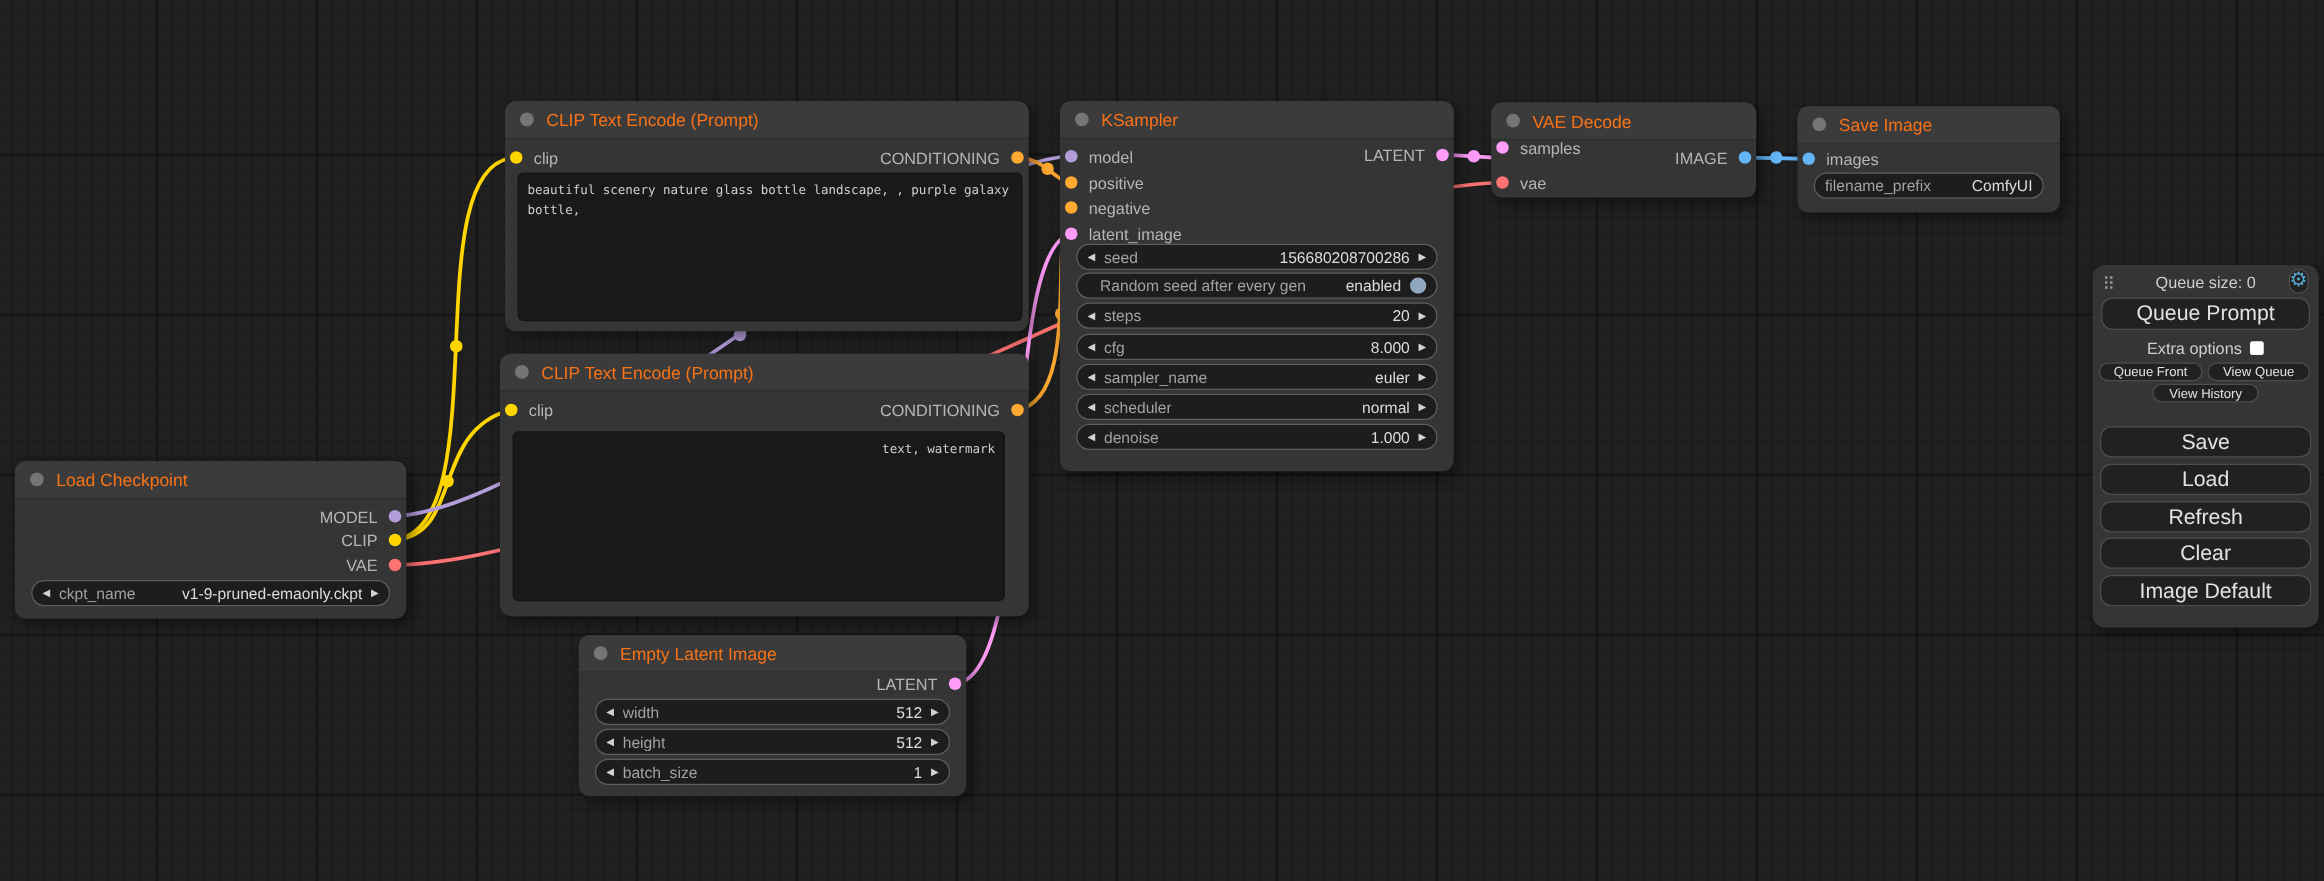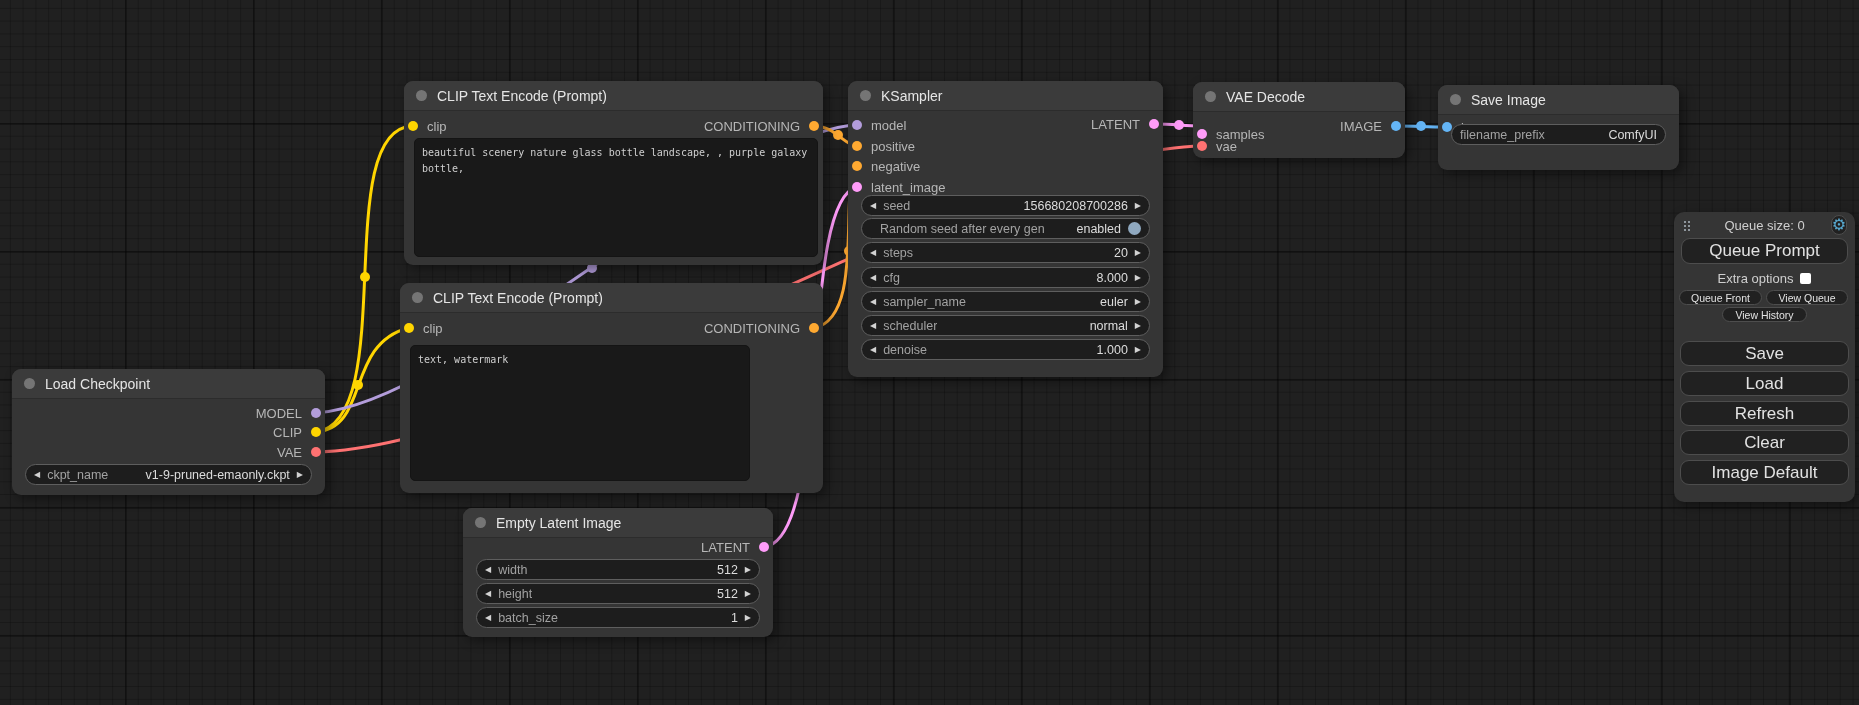--- a/index.html
+++ b/index.html
@@ -11,21 +11,21 @@
       linear-gradient(90deg, rgba(0,0,0,.30) 2px, transparent 2px),
       linear-gradient(rgba(0,0,0,.22) 1px, transparent 1px),
       linear-gradient(90deg, rgba(0,0,0,.22) 1px, transparent 1px);
     background-size:128px 128px,128px 128px,12.8px 12.8px,12.8px 12.8px;
     background-position:-3px -5px;}
   #wires{position:absolute;left:0;top:0;z-index:1}
   .node{position:absolute;z-index:2;background:#353535;border-radius:9px;
     box-shadow:4px 4px 12px rgba(0,0,0,.45);color:#b8b8b8}
   .node-title{height:29px;display:flex;align-items:center;gap:10px;padding:0 12px;
     background:#3b3b3b;border-bottom:1px solid #2c2c2c;border-radius:9px 9px 0 0;
-    font-size:14px;color:#e5e5e5;white-space:nowrap;overflow:hidden}
+    font-size:14px;color:#f97316;white-space:nowrap;overflow:hidden}
   .title-dot{width:11px;height:11px;border-radius:50%;flex:0 0 auto}
   .slot{position:absolute;display:flex;align-items:center;gap:9px;height:16px;
     font-size:13px;color:#b6b6b6;white-space:nowrap}
   .slot.in{left:4px}
   .slot.out{right:4px;flex-direction:row-reverse}
   .slot-dot{width:10px;height:10px;border-radius:50%;flex:0 0 auto}
   .widget{position:absolute;left:13px;right:13px;height:21px;display:flex;align-items:center;
     gap:7px;padding:0 8px;background:#1d1d1d;border:1px solid #5e5e5e;border-radius:11px;
     font-size:12.5px;box-sizing:border-box;white-space:nowrap}
   .warrow{font-size:8px;color:#d2d2d2;flex:0 0 auto}
@@ -144,21 +144,21 @@
         <span class="title-text">CLIP Text Encode (Prompt)</span>
       </div>
       <div class="slot in" style="top: 37px;">
         <span class="slot-dot" style="background: rgb(255, 213, 0);"></span>
         <span class="slot-label">clip</span>
       </div>
       <div class="slot out" style="top: 37px;">
         <span class="slot-dot" style="background: rgb(255, 169, 49);"></span>
         <span class="slot-label">CONDITIONING</span>
       </div>
-      <div class="textbox" style="left: 10px; top: 62px; width: 340px; height: 136px;">text, watermark</div>
+      <div class="textbox" style="left: 10px; top: 62px; width: 394px; height: 136px; text-align: right;">text, watermark</div>
     </div>
     <div class="node" style="left: 463px; top: 508px; width: 310px; height: 129px;">
       <div class="node-title">
         <span class="title-dot" style="background: rgb(117, 117, 117);"></span>
         <span class="title-text">Empty Latent Image</span>
       </div>
       <div class="slot out" style="top: 31px;">
         <span class="slot-dot" style="background: rgb(255, 156, 249);"></span>
         <span class="slot-label">LATENT</span>
       </div>
@@ -246,40 +246,40 @@
         <span class="wlabel">denoise</span>
         <span class="wvalue">1.000</span>
         <span class="warrow">▶</span>
       </div>
     </div>
     <div class="node" style="left: 1193px; top: 82px; width: 212px; height: 76px;">
       <div class="node-title">
         <span class="title-dot" style="background: rgb(117, 117, 117);"></span>
         <span class="title-text">VAE Decode</span>
       </div>
-      <div class="slot in" style="top: 44px;">
+      <div class="slot in" style="top: 28px;">
         <span class="slot-dot" style="background: rgb(255, 156, 249);"></span>
         <span class="slot-label">samples</span>
       </div>
       <div class="slot in" style="top: 56px;">
         <span class="slot-dot" style="background: rgb(255, 114, 114);"></span>
         <span class="slot-label">vae</span>
       </div>
       <div class="slot out" style="top: 36px; margin-left: 24px;">
         <span class="slot-dot" style="background: rgb(100, 181, 246);"></span>
         <span class="slot-label">IMAGE</span>
       </div>
     </div>
-    <div class="node" style="left: 1438px; top: 85px; width: 241px; height: 85px;">
+    <div class="node" style="left: 1438px; top: 85px; width: 210px; height: 85px;">
       <div class="node-title">
         <span class="title-dot" style="background: rgb(117, 117, 117);"></span>
         <span class="title-text">Save Image</span>
       </div>
       <div class="slot in" style="top: 34px;">
         <span class="slot-dot" style="background: rgb(100, 181, 246);"></span>
         <span class="slot-label">images</span>
       </div>
-      <div class="widget noarrow" style="top: 39px; justify-content: space-between;">
+      <div class="widget noarrow" style="top: 53px; justify-content: space-between;">
         <span class="wlabel">filename_prefix</span>
         <span class="wvalue">ComfyUI</span>
       </div>
     </div>
   </div>
 
 </body></html>

